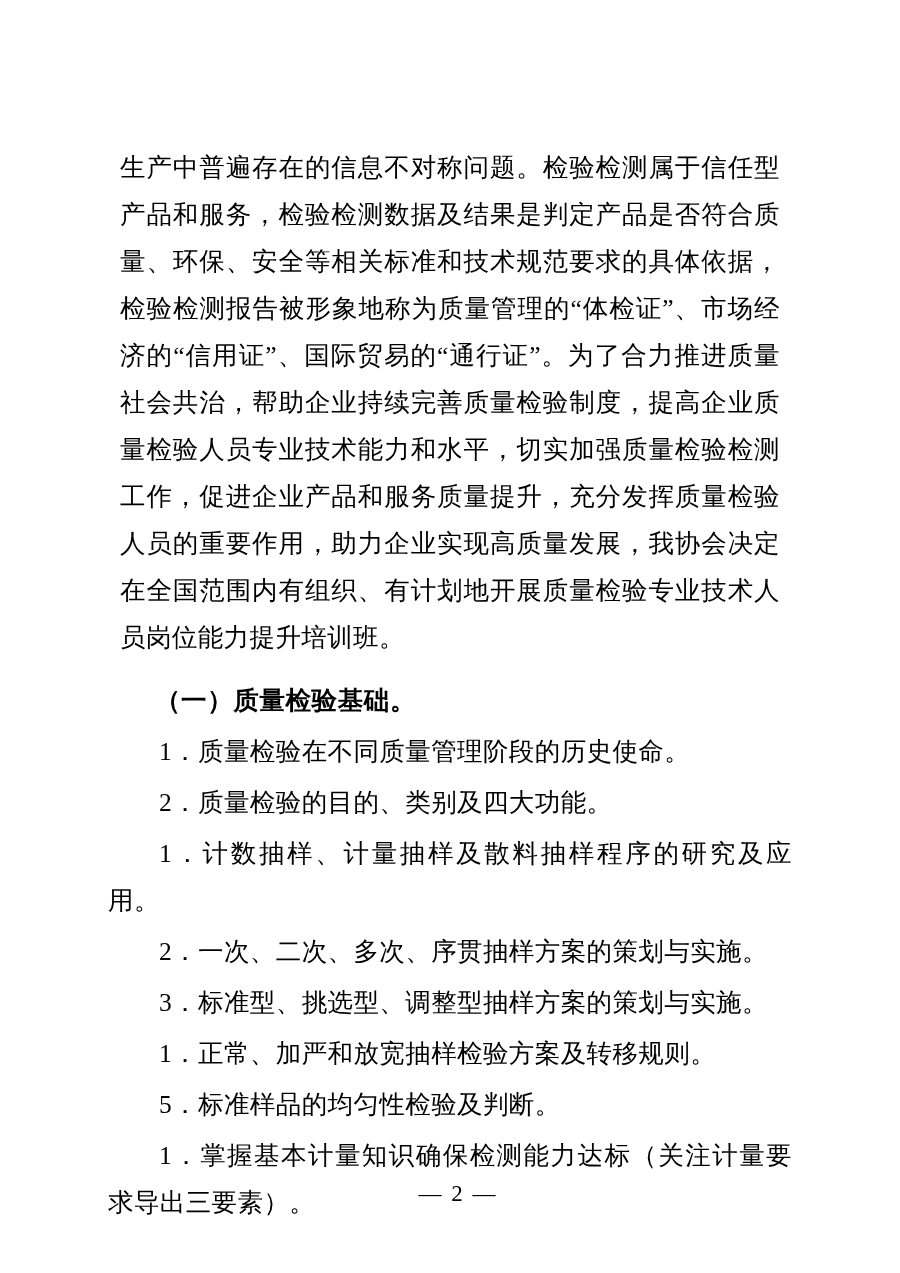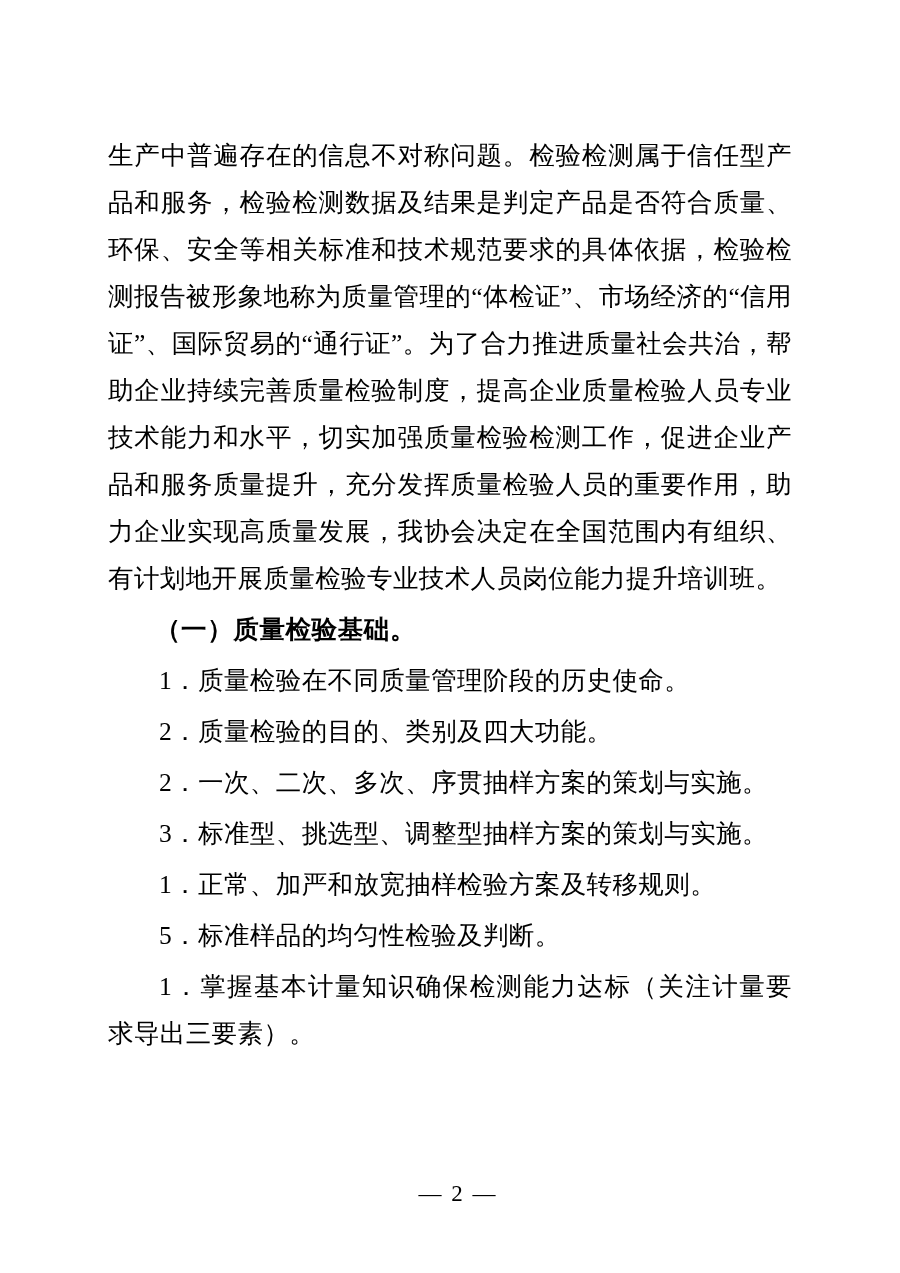--- a/index.html
+++ b/index.html
@@ -23,21 +23,21 @@
     position: relative;
   }
   .body-text {
     font-size: 25.5px;
     line-height: 47px;
     text-align: justify;
     text-justify: inter-ideograph;
     letter-spacing: 0.4px;
   }
   .para {
-    margin: 4px;
+    margin: 16px;
     text-indent: 0;
   }
   .para-indent {
     margin: 0;
     text-indent: 2em;
   }
   .heading {
     margin: 0;
     text-indent: 2em;
     font-weight: bold;
@@ -64,20 +64,21 @@
 </head>
 <body>
 
 <div class="page">
   <div class="body-text">
 
     <p class="para">生产中普遍存在的信息不对称问题。检验检测属于信任型产品和服务，检验检测数据及结果是判定产品是否符合质量、环保、安全等相关标准和技术规范要求的具体依据，检验检测报告被形象地称为质量管理的“体检证”、市场经济的“信用证”、国际贸易的“通行证”。为了合力推进质量社会共治，帮助企业持续完善质量检验制度，提高企业质量检验人员专业技术能力和水平，切实加强质量检验检测工作，促进企业产品和服务质量提升，充分发挥质量检验人员的重要作用，助力企业实现高质量发展，我协会决定在全国范围内有组织、有计划地开展质量检验专业技术人员岗位能力提升培训班。</p>
     <p class="heading">（一）质量检验基础。</p>
     <p class="item">1．质量检验在不同质量管理阶段的历史使命。</p>
     <p class="item">2．质量检验的目的、类别及四大功能。</p>
+    <p class="item">1．计数抽样、计量抽样及散料抽样程序的研究及应用。</p>
     <p class="item">2．一次、二次、多次、序贯抽样方案的策划与实施。</p>
     <p class="item">3．标准型、挑选型、调整型抽样方案的策划与实施。</p>
     <p class="item">1．正常、加严和放宽抽样检验方案及转移规则。</p>
     <p class="item">5．标准样品的均匀性检验及判断。</p>
     <p class="item">1．掌握基本计量知识确保检测能力达标（关注计量要求导出三要素）。</p>
 
   </div>
 
   <div class="footer">
     <span class="footer-inner">— 2 —</span>

